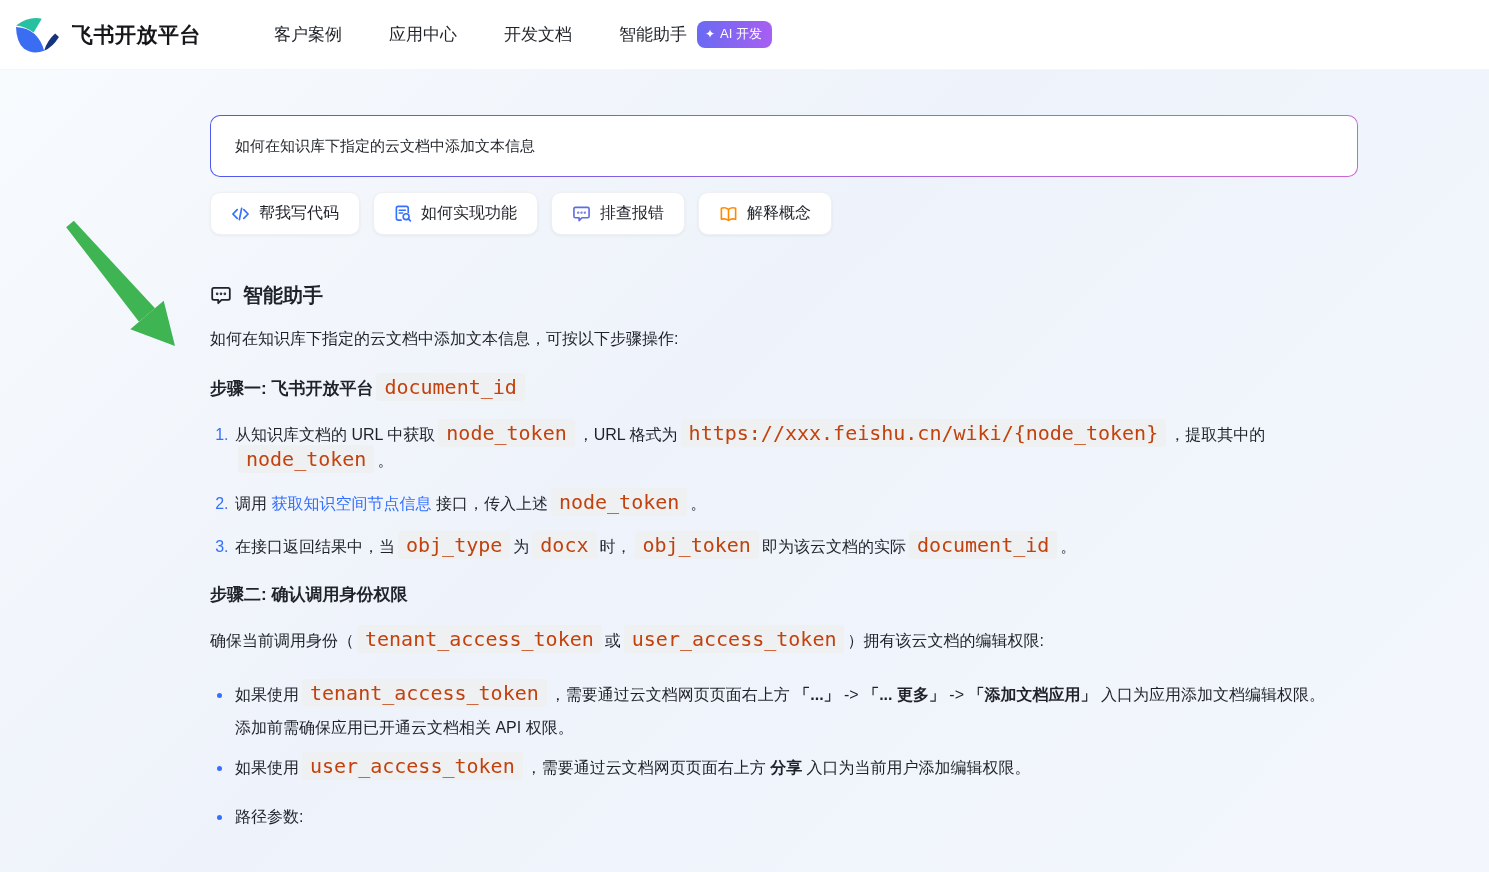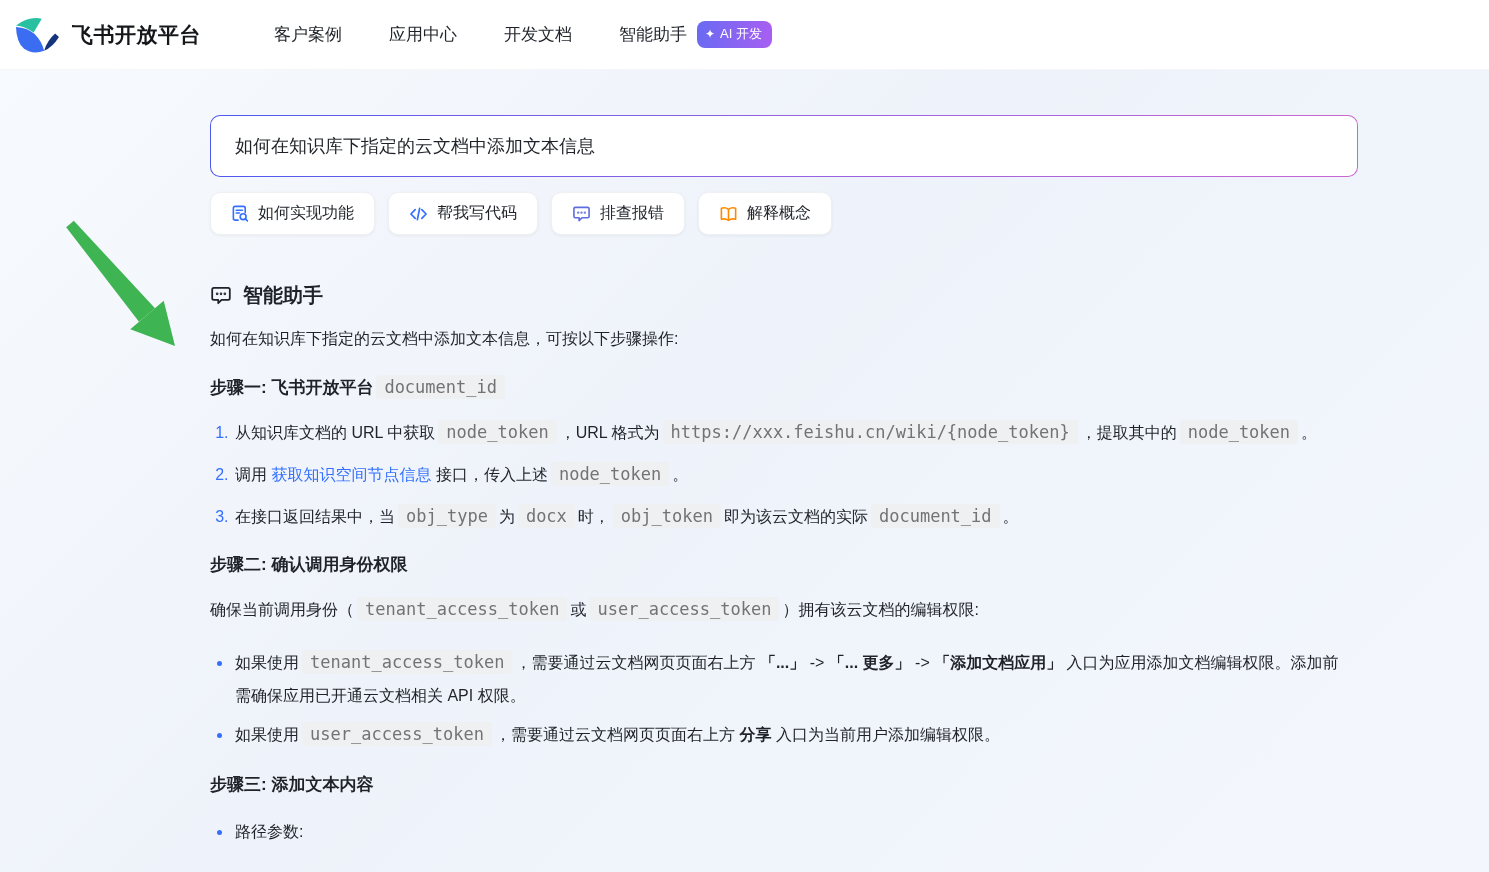--- a/index.html
+++ b/index.html
@@ -21,21 +21,21 @@
   .spark { font-size:12px; line-height:1; }
 
   
   .content { position:absolute; left:210px; top:115px; width:1148px; }
 
   .query-box { height:62px; border-radius:10px; border:1.5px solid transparent;
                background:linear-gradient(#fff,#fff) padding-box,
                           linear-gradient(90deg,#4e59ee 0%,#9a63e0 55%,#c967d2 100%) border-box;
                display:flex; align-items:center; }
   .query-input { flex:1; height:100%; border:0; outline:none; background:transparent;
-                 padding:0 24px; font-size:18px; color:#1f2329;
+                 padding:0 24px; font-size:15px; color:#1f2329;
                  font-family:"Liberation Sans","DejaVu Sans",sans-serif; }
 
   .actions { display:flex; gap:13px; margin-top:15px; }
   .action-btn { display:inline-flex; align-items:center; gap:9px; height:43px; padding:0 20px;
                 background:#fff; border:1px solid #eef0f4; border-radius:10px; cursor:pointer;
                 font-size:16px; color:#1f2329; box-shadow:0 1px 3px rgba(31,35,41,.06);
                 font-family:inherit; }
   .action-btn svg { flex:0 0 auto; }
 
   
@@ -48,23 +48,23 @@
   .answer ol { margin:18px 0 0; padding-left:23px; }
   .answer ol li { margin-bottom:17px; font-size:16px; line-height:25px; padding-left:2px; }
   .answer ol li::marker { color:#3370ff; }
   .answer ul { margin:18px 0 0; padding-left:23px; list-style:disc; }
   .answer ul li { font-size:16px; line-height:33px; margin-bottom:6px; padding-left:2px; }
   .answer ul li::marker { color:#3370ff; }
   .mt-step2-list { margin-top:24px !important; }
   .mt-step3-h { margin-top:20px !important; }
   .mt-step3-list { margin-top:16px !important; }
 
-  .inline-code { font-family:"DejaVu Sans Mono","Liberation Mono",monospace; font-size:17px;
+  .inline-code { font-family:"DejaVu Sans Mono","Liberation Mono",monospace; font-size:20px;
                  background:#eef0f2; border-radius:4px; padding:2px 8px; margin:0 3px;
-                 color:#737373; white-space:nowrap; }
+                 color:#c2410c; white-space:nowrap; }
   .inline-link { color:#3370ff; text-decoration:none; cursor:pointer; }
   strong { font-weight:700; }
 
   
   .arrow-annotation { position:absolute; left:62px; top:220px; width:120px; height:132px; }
 </style>
 </head>
 <body>
 
 <div class="page">
@@ -98,36 +98,36 @@
   </svg>
 
   <div class="content">
 
     <div class="query-box">
       <input class="query-input" type="text" value="如何在知识库下指定的云文档中添加文本信息" style="">
     </div>
 
     <div class="actions">
       <button class="action-btn">
+        <svg width="19" height="18" viewBox="0 0 20 18" fill="none" stroke="#3370ff" stroke-width="1.8" stroke-linecap="round" stroke-linejoin="round">
+          <path d="M6.5 4.5 L2 9 L6.5 13.5"></path>
+          <path d="M13.5 4.5 L18 9 L13.5 13.5"></path>
+          <line x1="11.2" y1="3" x2="8.8" y2="15"></line>
+        </svg>
+        <span>帮我写代码</span>
+      </button>
+      <button class="action-btn">
         <svg width="18" height="18" viewBox="0 0 19 19" fill="none" stroke="#3370ff" stroke-width="1.7" stroke-linecap="round" stroke-linejoin="round">
           <path d="M15 8 V3.5 Q15 1.5 13 1.5 H4.5 Q2.5 1.5 2.5 3.5 V14 Q2.5 16 4.5 16 H7.5"></path>
           <line x1="5.5" y1="5.5" x2="12" y2="5.5"></line>
           <line x1="5.5" y1="8.5" x2="9" y2="8.5"></line>
           <circle cx="12.8" cy="12.3" r="3.1"></circle>
           <line x1="15.2" y1="14.7" x2="17.3" y2="16.8"></line>
         </svg>
         <span>如何实现功能</span>
-      </button>
-      <button class="action-btn">
-        <svg width="19" height="18" viewBox="0 0 20 18" fill="none" stroke="#3370ff" stroke-width="1.8" stroke-linecap="round" stroke-linejoin="round">
-          <path d="M6.5 4.5 L2 9 L6.5 13.5"></path>
-          <path d="M13.5 4.5 L18 9 L13.5 13.5"></path>
-          <line x1="11.2" y1="3" x2="8.8" y2="15"></line>
-        </svg>
-        <span>帮我写代码</span>
       </button>
       <button class="action-btn">
         <svg width="19" height="18" viewBox="0 0 20 19" fill="none" stroke="#5f6ce0" stroke-width="1.7" stroke-linecap="round" stroke-linejoin="round">
           <path d="M3.5 2.5 h13 q1.5 0 1.5 1.5 v8 q0 1.5 -1.5 1.5 h-6 l-3 3 v-3 h-4 q-1.5 0 -1.5 -1.5 v-8 q0 -1.5 1.5 -1.5 Z"></path>
           <circle cx="6.5" cy="8" r="0.4" fill="#5f6ce0"></circle>
           <circle cx="10" cy="8" r="0.4" fill="#5f6ce0"></circle>
           <circle cx="13.5" cy="8" r="0.4" fill="#5f6ce0"></circle>
         </svg>
         <span>排查报错</span>
       </button>
@@ -160,19 +160,18 @@
         <li><span>在接口返回结果中，当</span><code class="inline-code">obj_type</code><span>为</span><code class="inline-code">docx</code><span>时，</span><code class="inline-code">obj_token</code><span>即为该云文档的实际</span><code class="inline-code">document_id</code><span>。</span></li>
       </ol>
 
       <h3 class="step"><span>步骤二: 确认调用身份权限</span></h3>
       <p class="intro"><span>确保当前调用身份（</span><code class="inline-code">tenant_access_token</code><span>或</span><code class="inline-code">user_access_token</code><span>）拥有该云文档的编辑权限:</span></p>
       <ul class="mt-step2-list">
         <li><span>如果使用</span><code class="inline-code">tenant_access_token</code><span>，需要通过云文档网页页面右上方 </span><strong>「...」</strong><span> -&gt; </span><strong>「... 更多」</strong><span> -&gt; </span><strong>「添加文档应用」</strong><span> 入口为应用添加文档编辑权限。添加前需确保应用已开通云文档相关 API 权限。</span></li>
         <li><span>如果使用</span><code class="inline-code">user_access_token</code><span>，需要通过云文档网页页面右上方 </span><strong>分享</strong><span> 入口为当前用户添加编辑权限。</span></li>
       </ul>
 
-      <h3 class="step mt-step3-h"><span>步骤三: 添加文本内容</span></h3>
       <ul class="mt-step3-list">
         <li><span>路径参数:</span></li>
       </ul>
     </div>
   </div>
 </div>
 
 </body></html>

